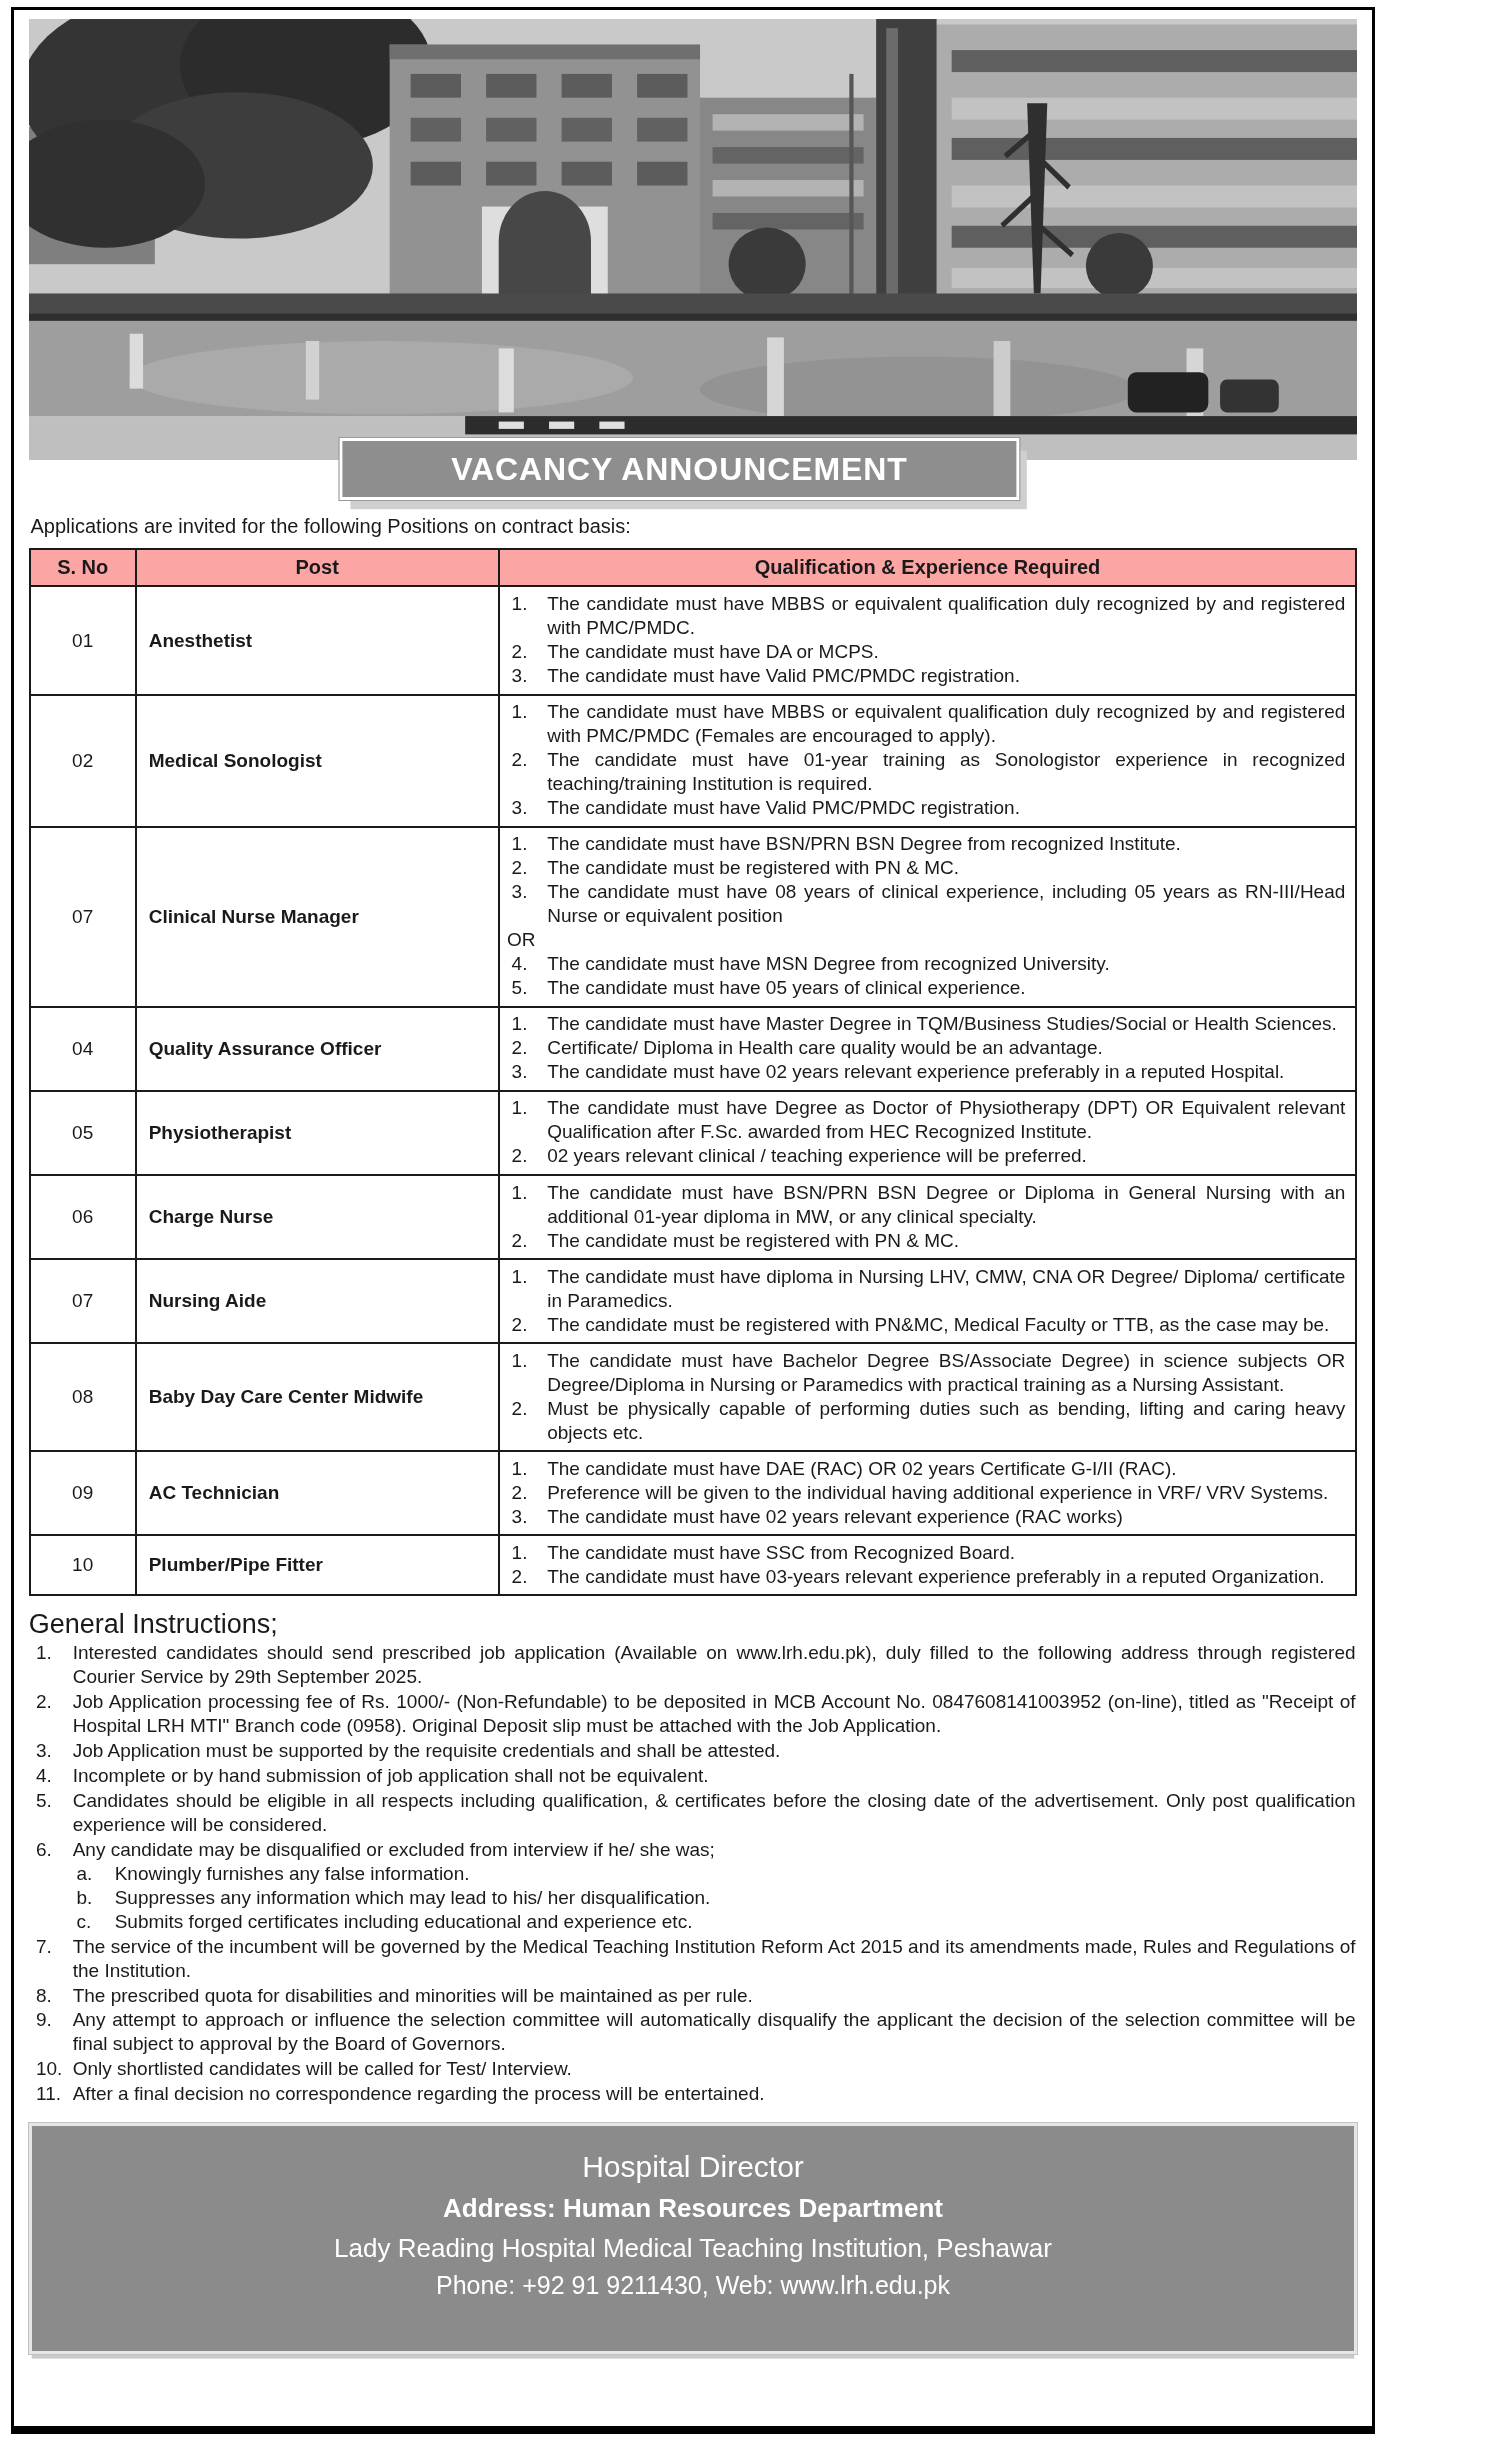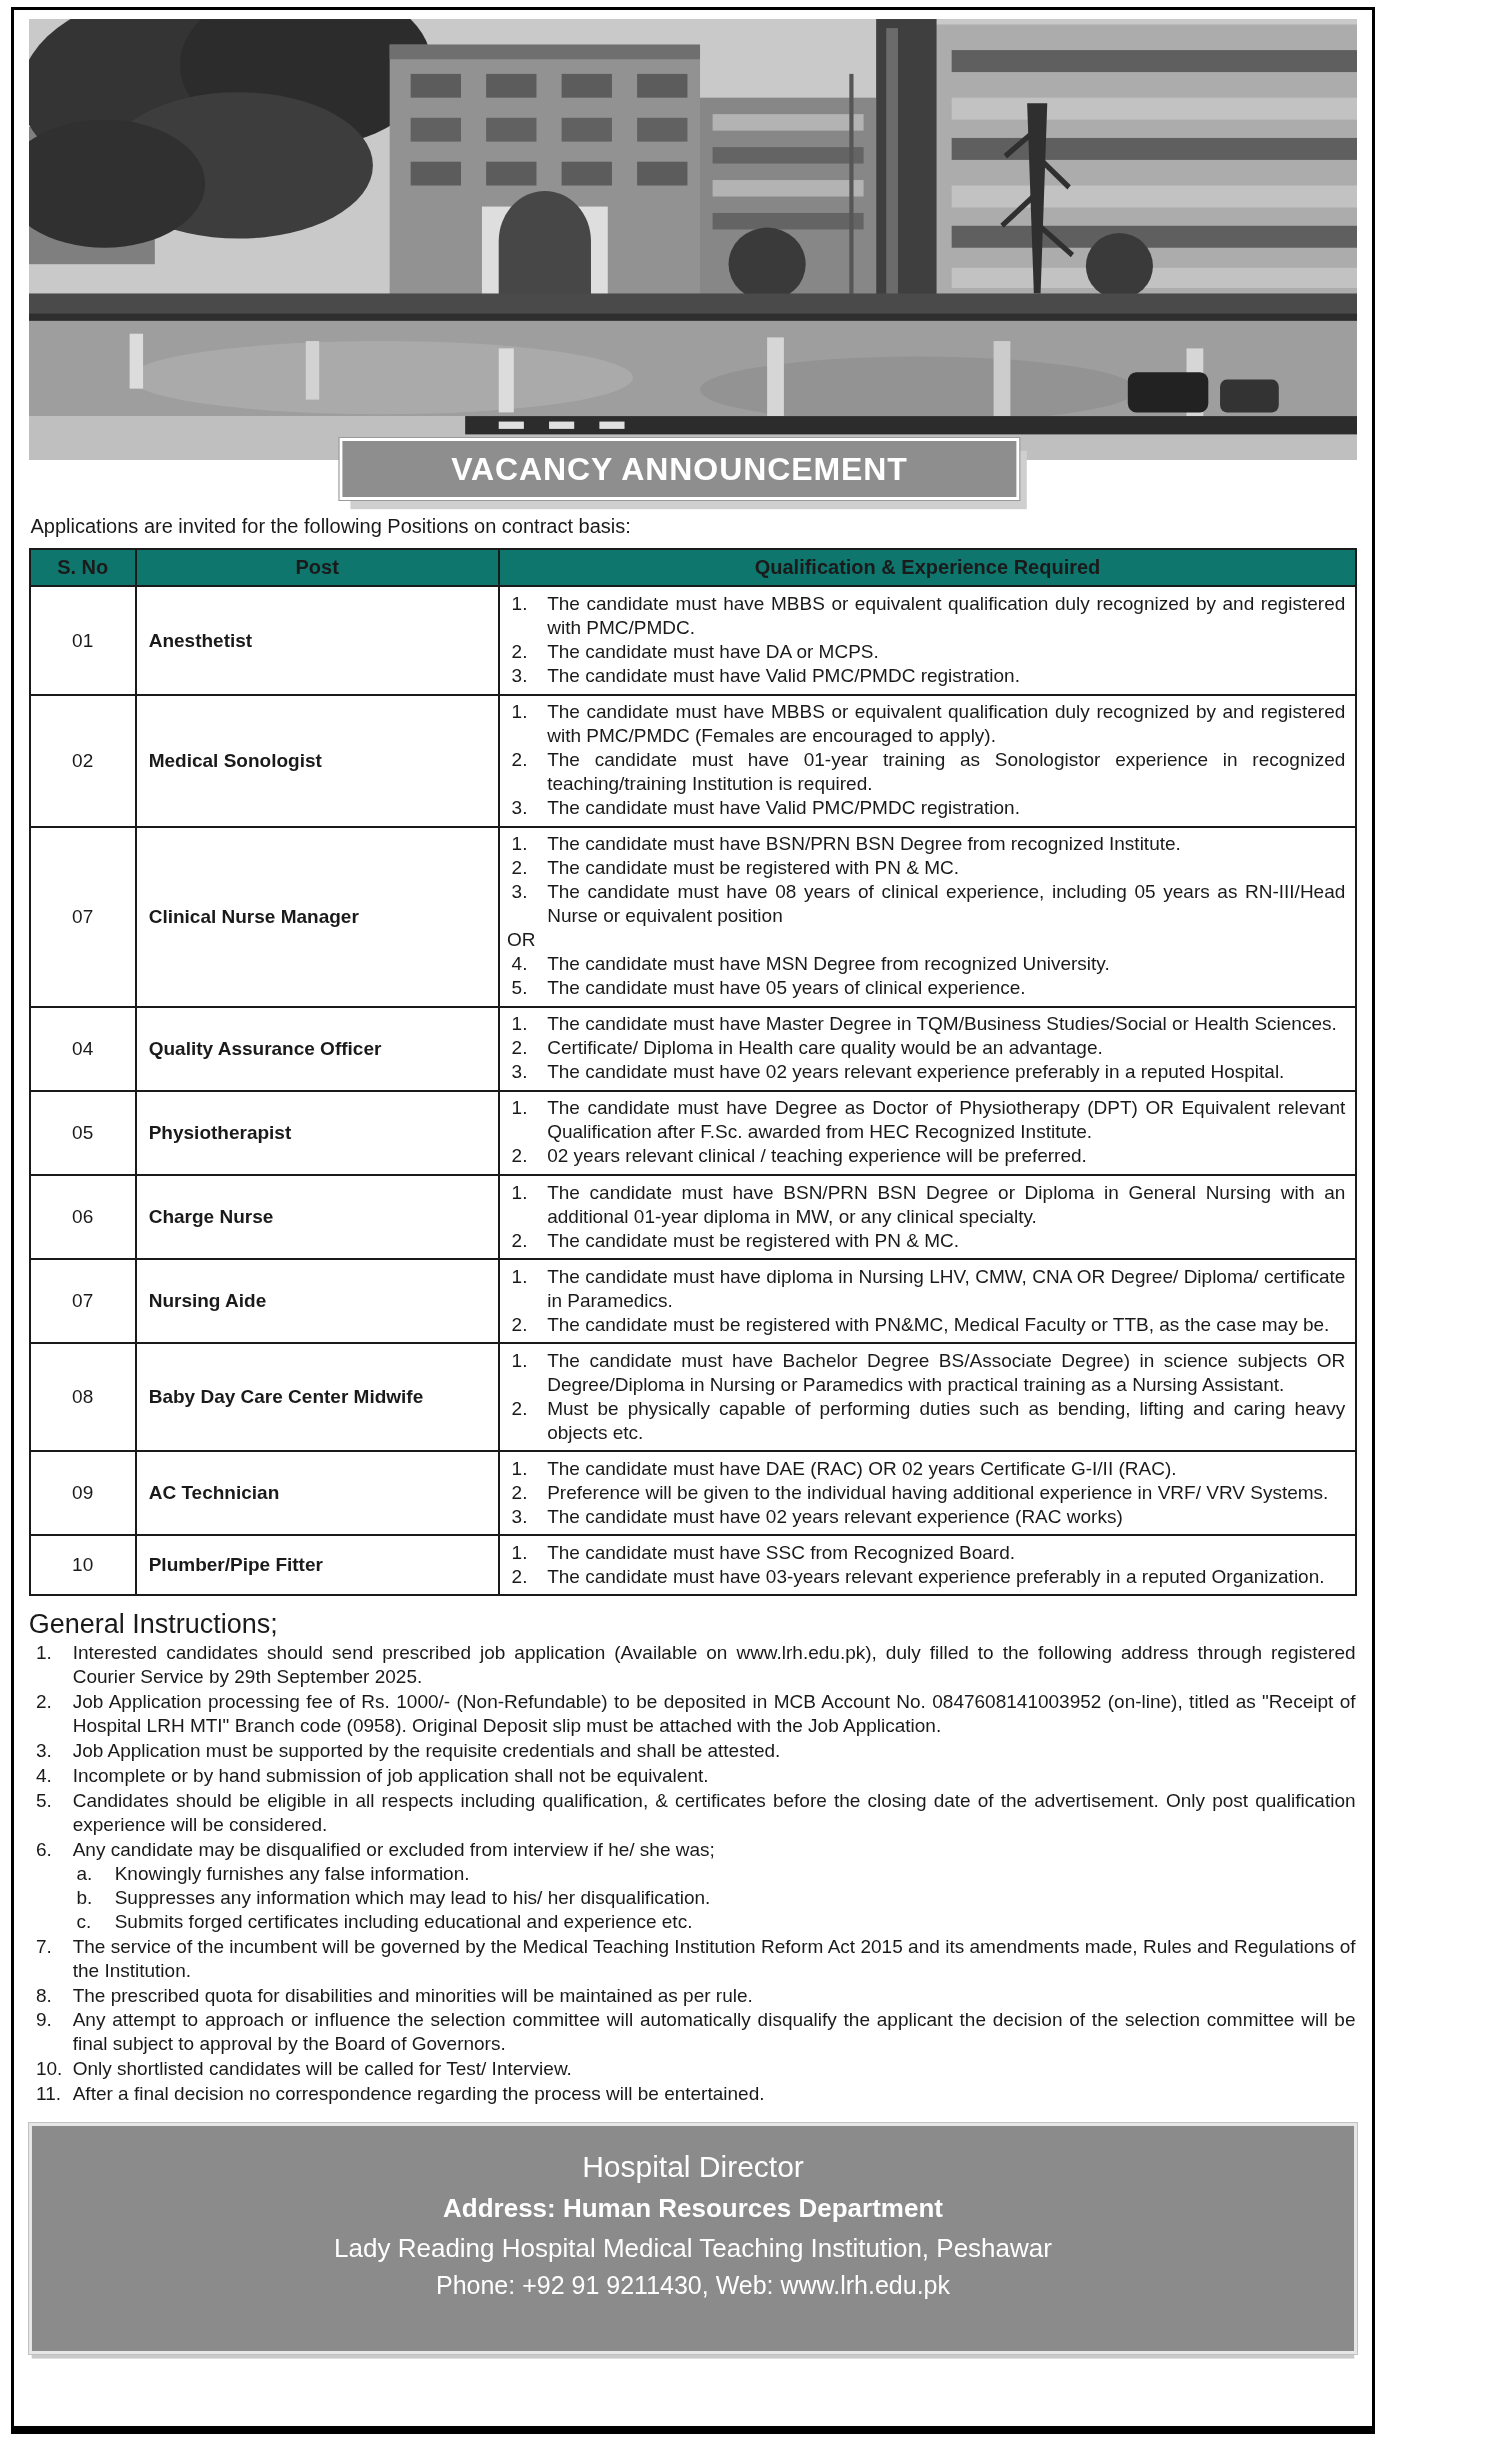--- a/index.html
+++ b/index.html
@@ -16,21 +16,21 @@
   .banner { position:absolute; left:50%; bottom:-40px; transform:translateX(-52%);
             width:680px; height:62px; background:#8e8e8e; border:3.7px solid #ffffff;
             outline:0.9px solid #9a9a9a; box-shadow:9.2px 11px 0 -1.8px #cfcfcf;
             display:flex; align-items:center; justify-content:center; }
   .banner span { color:#ffffff; font-weight:bold; font-size:32px; letter-spacing:0.9px; }
 
   .intro { font-size:20px; margin:0 0 9.2px 1.8px; }
 
   
   table.jobs { width:100%; border-collapse:collapse; border:2.7px solid #1a1a1a; }
-  table.jobs th { background:#0f766e; border:2.7px solid #1a1a1a; font-size:20px; font-weight:bold;
+  table.jobs th { background:#fca5a5; border:2.7px solid #1a1a1a; font-size:20px; font-weight:bold;
                   padding:6.4px 3.7px; text-align:center; }
   table.jobs td { border:2.7px solid #1a1a1a; vertical-align:middle; font-size:19px; line-height:24px; }
   td.sno { width:106px; text-align:center;margin-top:44px; }
   td.post { width:363px; font-weight:bold; padding:7.3px 5.5px 7.3px 12px; font-size:19.7px; }
   td.qual { padding:4.6px 7.3px 5.5px 5.5px; vertical-align:top; }
   .qitem { display:flex; }
   .qnum { flex:0 0 42px; padding-left:6.4px; }
   .qtext { flex:1; text-align:justify; padding-right:2.7px; }
   .qor { padding-left:1.8px; }
 

